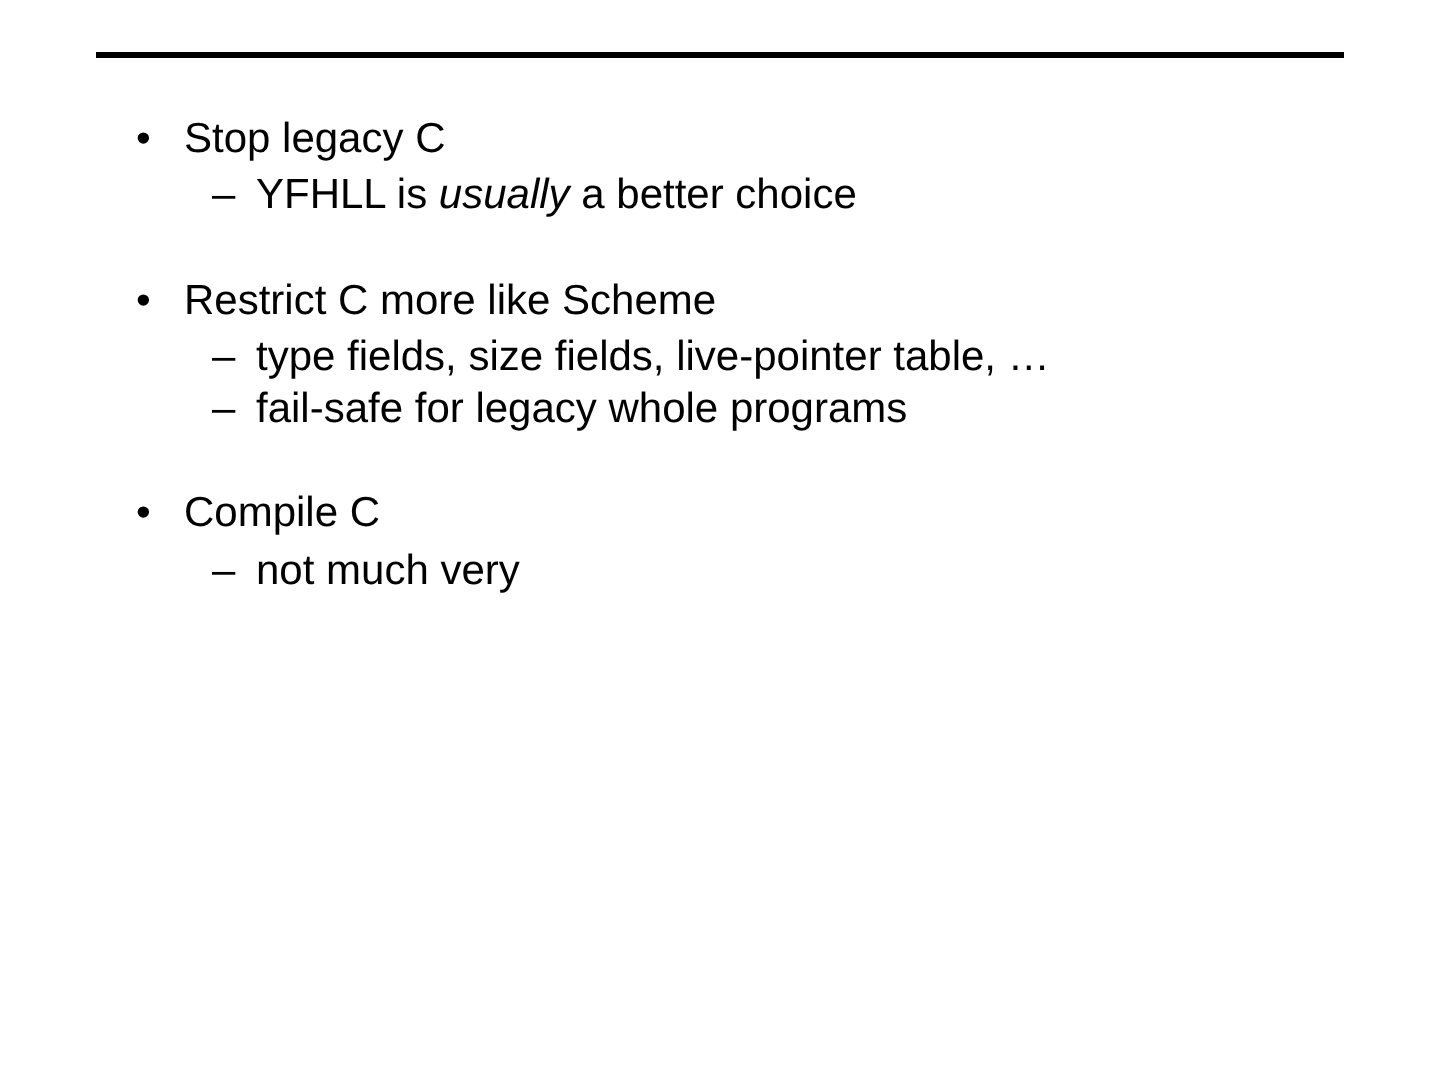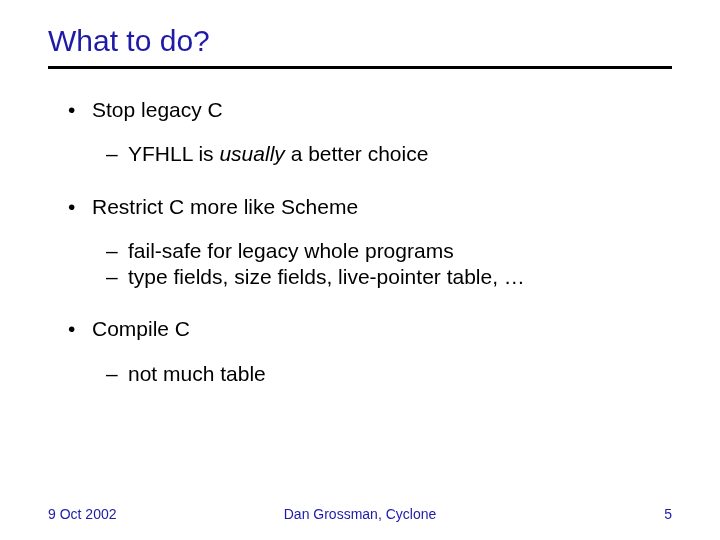--- a/index.html
+++ b/index.html
@@ -42,21 +42,21 @@
   ul.top > li::before {
     content: "•";
     position: absolute;
     left: 0;
     top: 0;
     font-size: 21px;
   }
   ul.sub {
     list-style: none;
     padding-left: 14px;
-    margin-top: 18px;
+    margin-top: 2px;
   }
   ul.sub > li {
     font-size: 21px;
     line-height: 1.25;
     position: relative;
     padding-left: 22px;
   }
   ul.sub > li::before {
     content: "–";
     position: absolute;
@@ -76,57 +76,51 @@
     color: #1f1ba8;
   }
   .footer .center { position: absolute; left: 0; right: 0; text-align: center; pointer-events: none; }
   .footer .left, .footer .right { position: relative; z-index: 1; }
 </style>
 </head>
 <body>
 
 <div class="slide">
 
-  <h1 class="title">What to do?</h1>
   <hr class="title-rule">
 
   <ul class="top">
 
     <li>
       <span>Stop legacy C</span>
       <ul class="sub">
         <li>
           <span>YFHLL is </span><span class="italic">usually</span><span> a better choice</span>
         </li>
       </ul>
     </li>
 
     <li>
       <span>Restrict C more like Scheme</span>
       <ul class="sub">
         <li>
-          <span>fail-safe for legacy whole programs</span><span class="italic"></span><span></span>
+          <span>type fields, size fields, live-pointer table, …</span><span class="italic"></span><span></span>
         </li>
         <li>
-          <span>type fields, size fields, live-pointer table, …</span><span class="italic"></span><span></span>
+          <span>fail-safe for legacy whole programs</span><span class="italic"></span><span></span>
         </li>
       </ul>
     </li>
 
 
     <li>
       <span>Compile C</span>
       <ul class="sub">
         <li>
-          <span>not much table</span><span class="italic"></span><span></span>
+          <span>not much very</span><span class="italic"></span><span></span>
         </li>
       </ul>
     </li>
 
   </ul>
 
-  <div class="footer">
-    <span class="left">9 Oct 2002</span>
-    <span class="center">Dan Grossman, Cyclone</span>
-    <span class="right">5</span>
-  </div>
 
 </div>
 
 </body></html>

